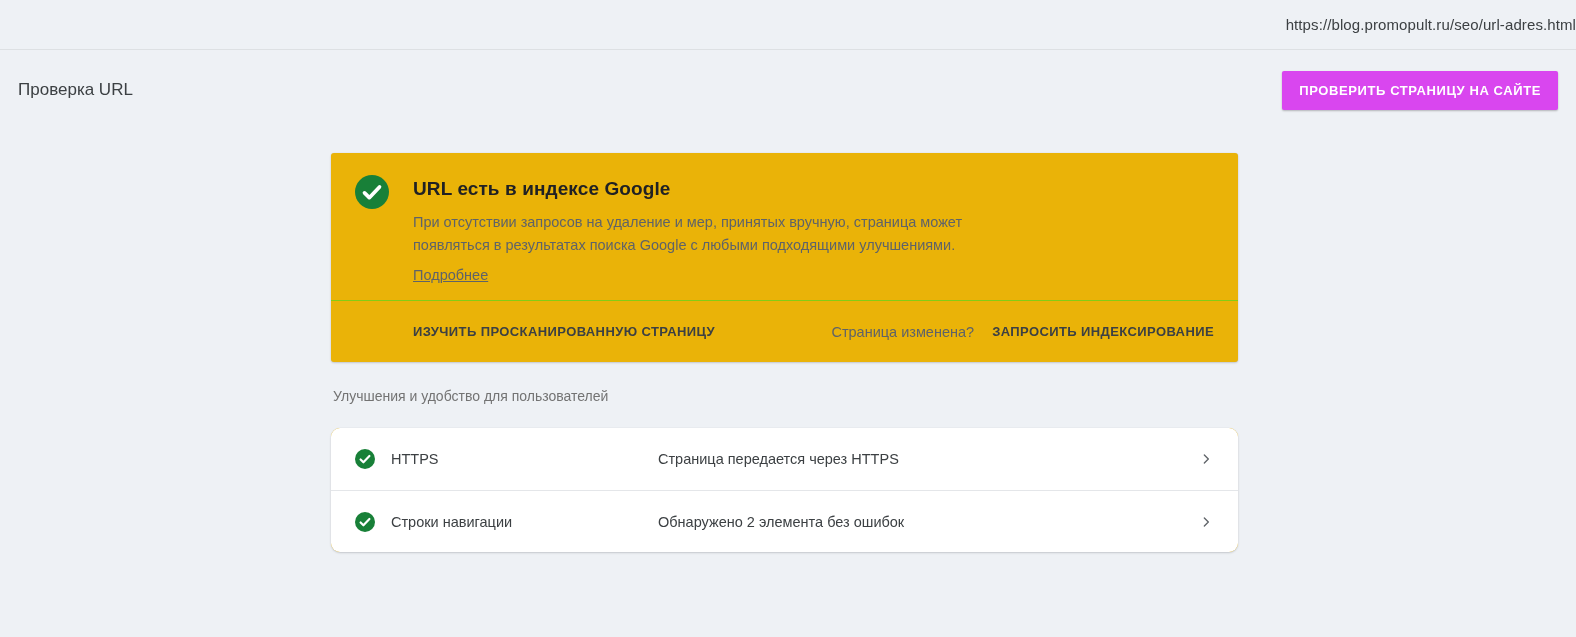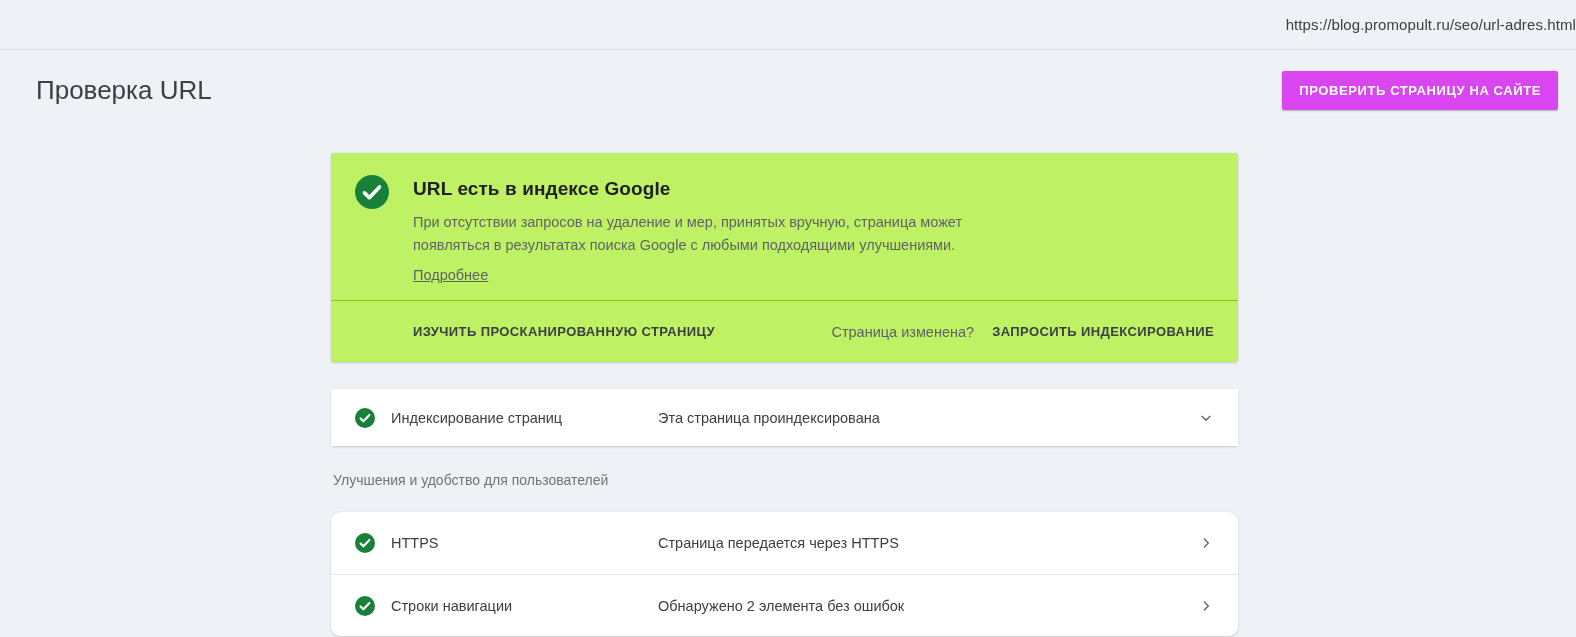--- a/index.html
+++ b/index.html
@@ -30,44 +30,43 @@
   
   .page-header {
     display: flex;
     align-items: center;
     justify-content: space-between;
     padding: 0 18px;
     margin-top: 14px;
     height: 52px;
   }
   .page-title {
-    font-size: 26px;
-    color: #3c4043;
-    margin-left: 18px;
+    font-size: 17px;
+    color: #3c4043;
   }
   .live-test-btn {
     border: none;
     color: #ffffff;
     font-family: inherit;
     font-size: 13px;
     font-weight: bold;
     letter-spacing: 0.6px;
     padding: 12px 17px;
     border-radius: 2px;
     cursor: pointer;
     box-shadow: 0 1px 2px rgba(0,0,0,0.25);
   }
 
   
   .content {
     margin-left: 331px;
     width: 907px;
   }
   .card {
-    background: #bef264;
+    background: #eab308;
     border-radius: 3px;
     box-shadow: 0 1px 2px rgba(60,64,67,0.22), 0 0 1px rgba(60,64,67,0.12);
   }
 
   
   .main-card { margin-top: 37px; }
   .verdict {
     display: flex;
     padding: 22px 24px 16px 24px;
   }
@@ -188,33 +187,20 @@
       </div>
     </div>
     <div class="card-footer">
       <span class="text-btn">ИЗУЧИТЬ ПРОСКАНИРОВАННУЮ СТРАНИЦУ</span>
       <span class="footer-spacer"></span>
       <span class="page-changed">Страница изменена?</span>
       <span class="text-btn">ЗАПРОСИТЬ ИНДЕКСИРОВАНИЕ</span>
     </div>
   </div>
 
-  <div class="card row-card">
-    <div class="status-row">
-      <svg class="check-sm" viewBox="0 0 24 24">
-        <circle cx="12" cy="12" r="12" fill="#188038"></circle>
-        <path d="M6.7 12.6l3.4 3.4 7.2-7.6" fill="none" stroke="#ffffff" stroke-width="2.6" stroke-linecap="round" stroke-linejoin="round"></path>
-      </svg>
-      <span class="row-label">Индексирование страниц</span>
-      <span class="row-status">Эта страница проиндексирована</span>
-      <svg class="chevron" viewBox="0 0 24 24">
-        <path d="M6 9.5l6 6 6-6" fill="none" stroke="#5f6368" stroke-width="2" stroke-linecap="round" stroke-linejoin="round"></path>
-      </svg>
-    </div>
-  </div>
 
   <div class="section-label">Улучшения и удобство для пользователей</div>
 
   <div class="card enh-card">
     <div class="status-row">
       <svg class="check-sm" viewBox="0 0 24 24">
         <circle cx="12" cy="12" r="12" fill="#188038"></circle>
         <path d="M6.7 12.6l3.4 3.4 7.2-7.6" fill="none" stroke="#ffffff" stroke-width="2.6" stroke-linecap="round" stroke-linejoin="round"></path>
       </svg>
       <span class="row-label">HTTPS</span>

